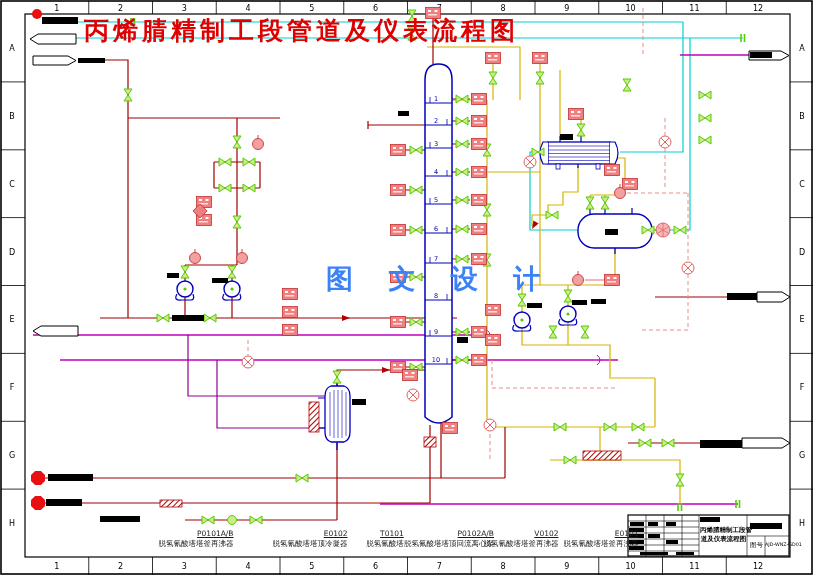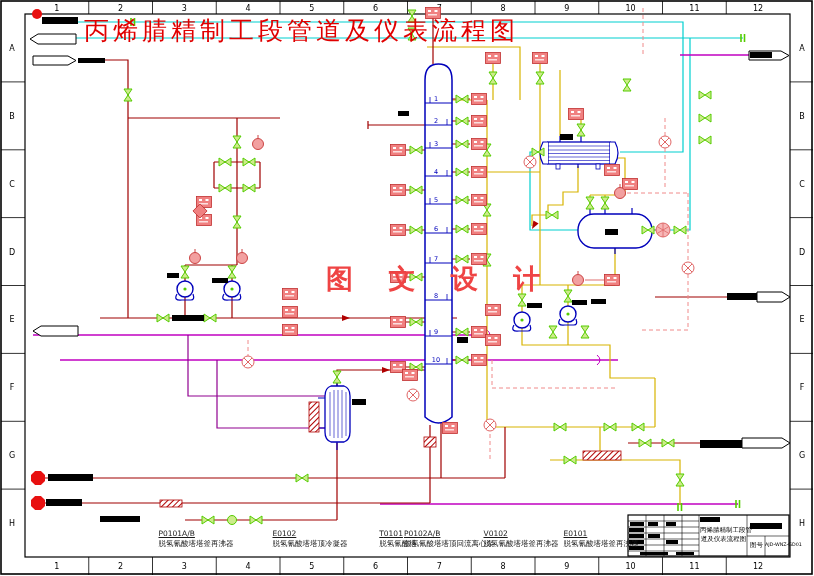--- a/index.html
+++ b/index.html
@@ -1,28 +1,28 @@
 <!DOCTYPE html>
 <html><head>
 <meta charset="utf-8">
 <style>
   html,body{margin:0;padding:0;background:#888;}
   #stage{position:relative;width:814px;height:576px;background:#ffffff;overflow:hidden;
          font-family:"DejaVu Sans",sans-serif;}
   #stage svg{position:absolute;left:0;top:0;}
   .overlay{position:absolute;white-space:nowrap;}
-  #title{left:84px;top:14px;font-family:"DejaVu Serif",serif;font-weight:normal;
+  #title{left:84px;top:14px;font-family:"DejaVu Serif",serif;font-weight:bold;
          font-size:25px;color:#e00000;letter-spacing:4px;}
   #watermark{left:326px;top:261px;font-family:"DejaVu Serif",serif;font-weight:bold;
-         font-size:27px;color:#ef4444;letter-spacing:13px;}
-  .eqlabel{position:absolute;top:529px;transform:translateX(-50%);text-align:left;
+         font-size:27px;color:#3b82f6;letter-spacing:13px;}
+  .eqlabel{position:absolute;top:529px;transform:translateX(-50%);text-align:right;
          font-size:7.5px;line-height:1.3;color:#1a1a1a;}
   .eqlabel .tag{text-decoration:underline;display:block;}
   .tb-text{font-size:6.5px;color:#000;line-height:1.45;text-align:center;}
-  #tb-title{left:700px;top:526px;width:47px;}
+  #tb-title{left:700px;top:526px;width:47px;font-weight:bold;}
   #tb-numlabel{left:748px;top:541px;width:17px;}
   #tb-numvalue{left:765px;top:542px;width:24px;font-size:4.8px;}
 </style>
 </head>
 <body>
 
 <div id="stage">
 
 <svg width="814" height="576" viewBox="0 0 814 576">
   <defs>
@@ -421,21 +421,21 @@
 <div id="watermark" class="overlay">图 文 设 计</div>
 
 <div class="eqlabel" style="left:196px">
   <span class="tag">P0101A/B</span>
   <span>脱氢氰酸塔塔釜再沸器</span>
 </div>
 <div class="eqlabel" style="left:310px">
   <span class="tag">E0102</span>
   <span>脱氢氰酸塔塔顶冷凝器</span>
 </div>
-<div class="eqlabel" style="left:398px">
+<div class="eqlabel" style="left:385px">
   <span class="tag">T0101</span>
   <span>脱氢氰酸塔</span>
 </div>
 <div class="eqlabel" style="left:449px">
   <span class="tag">P0102A/B</span>
   <span>脱氢氰酸塔塔顶回流离心泵</span>
 </div>
 <div class="eqlabel" style="left:521px">
   <span class="tag">V0102</span>
   <span>脱氢氰酸塔塔釜再沸器</span>

